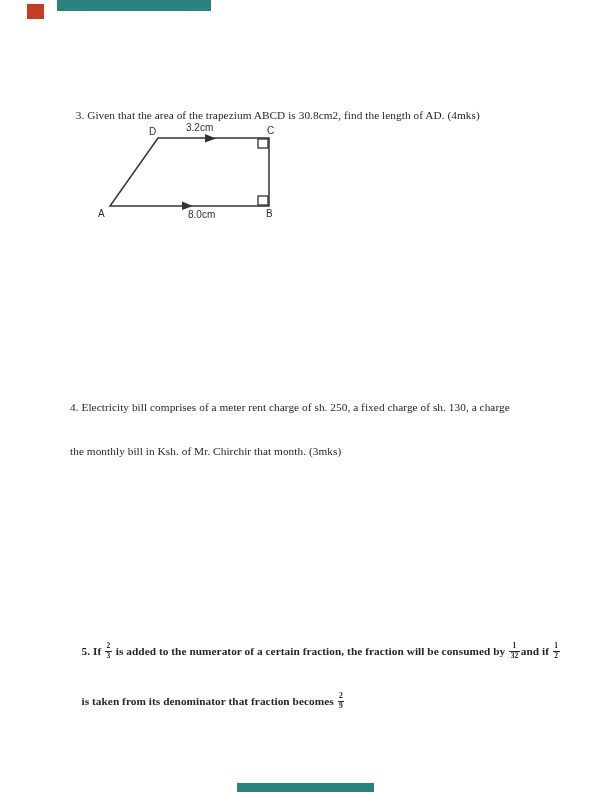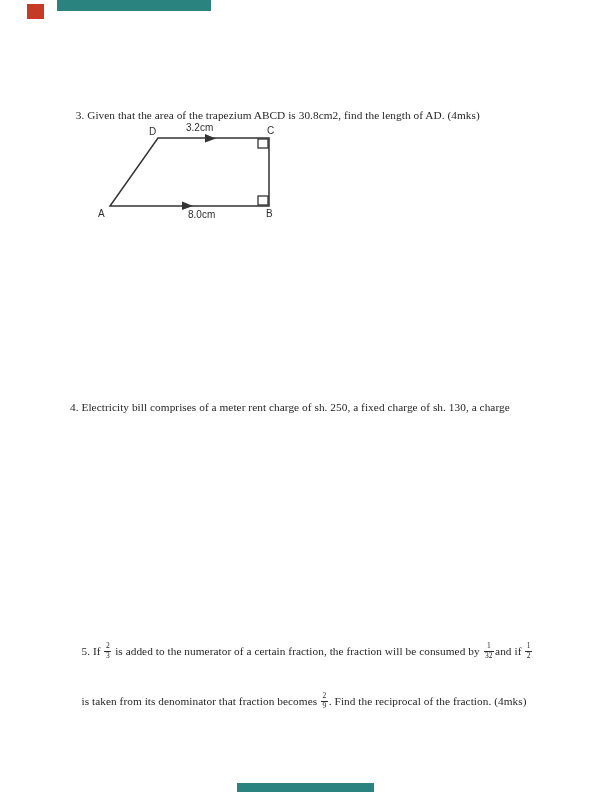--- a/index.html
+++ b/index.html
@@ -21,21 +21,21 @@
 
   
   .qtext {
     font-size: 11.3px;
     line-height: 14.5px;
     white-space: pre;
     letter-spacing: 0.05px;
   }
   #q3 { left: 70px; top: 93px; }
   #q4 { left: 70px; top: 371px; }
-  #q5 { left: 70px; top: 590px; }
+  #q5 { left: 70px; top: 590px; font-weight: bold; }
 
   .q5-line {
     white-space: pre;
     line-height: 21px;
     height: 21px;
   }
   .q5-line > span { vertical-align: middle; }
 
   
   .frac {
@@ -87,22 +87,23 @@
   <text class="diag-label" x="56" y="19">D</text>
   <text class="diag-label" x="93" y="15">3.2cm</text>
   <text class="diag-label" x="174" y="18">C</text>
   <text class="diag-label" x="5" y="101">A</text>
   <text class="diag-label" x="95" y="102">8.0cm</text>
   <text class="diag-label" x="173" y="101">B</text>
 </svg>
 
 <div id="q4" class="abs qtext">
   <div>4. Electricity bill comprises of a meter rent charge of sh. 250, a fixed charge of sh. 130, a charge</div>
+  <div>the monthly bill in Ksh. of Mr. Chirchir that month. (3mks)</div>
 </div>
 
 <div id="q5" class="abs qtext">
   <div class="q5-line">
     <span>5. If </span><span class="frac"><span class="num">2</span><span class="den">3</span></span><span> is added to the numerator of a certain fraction, the fraction will be consumed by </span><span class="frac"><span class="num">1</span><span class="den">32</span></span><span>and if </span><span class="frac"><span class="num">1</span><span class="den">2</span></span>
   </div>
   <div class="q5-line">
-    <span>is taken from its denominator that fraction becomes </span><span class="frac"><span class="num">2</span><span class="den">9</span></span><span>. Find the reciprocal of the fraction. (4mks)</span>
+    <span>is taken from its denominator that fraction becomes </span><span class="frac"><span class="num">2</span><span class="den">9</span></span>
   </div>
 </div>
 
 </body></html>

